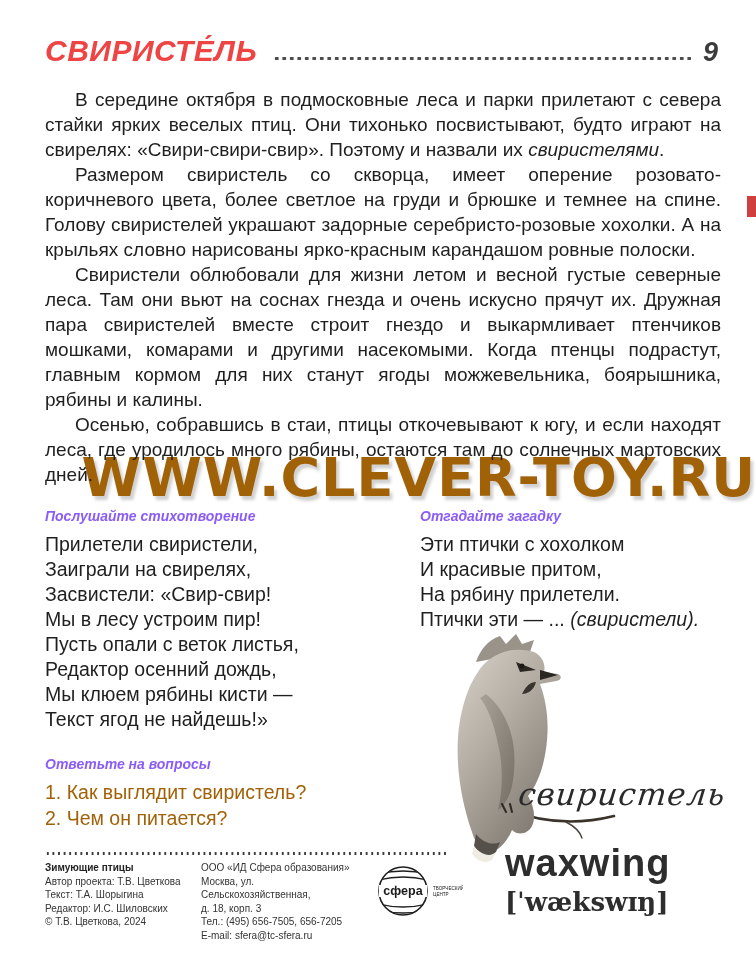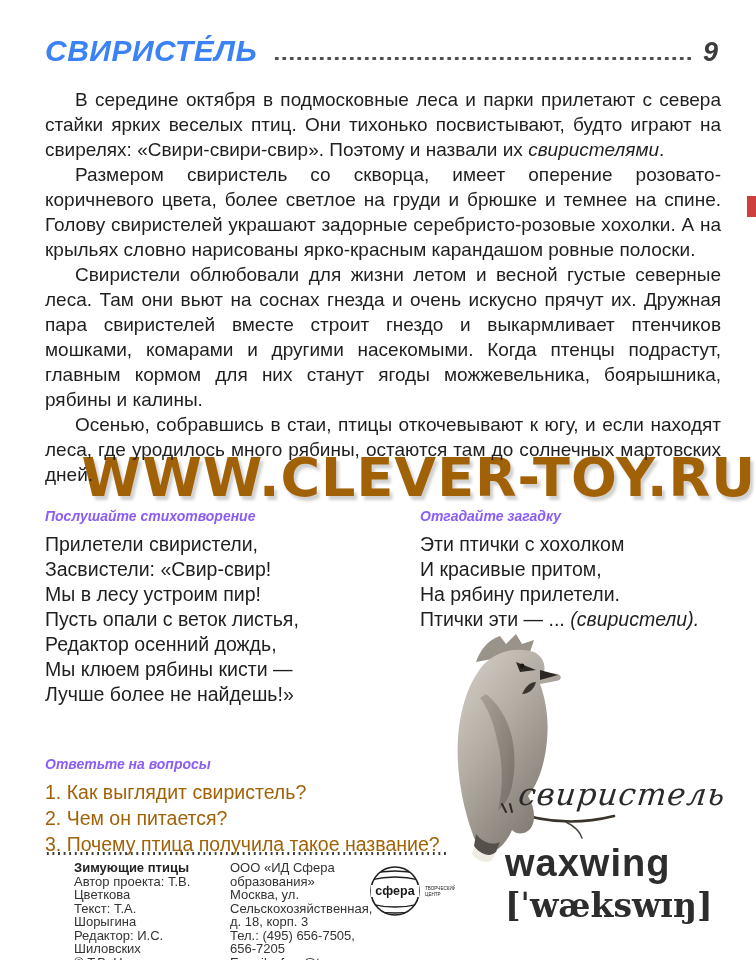--- a/index.html
+++ b/index.html
@@ -4,21 +4,21 @@
 <style>
   html,body{margin:0;padding:0;background:#cfcfcf;}
   .page{
     position:relative;width:756px;height:960px;background:#ffffff;
     margin:0 auto;overflow:hidden;
     font-family:"Liberation Sans",sans-serif;color:#222;
     border-bottom:2px solid #e9e6e2;
   }
   
   .header{position:absolute;top:36px;left:45px;right:38px;display:flex;align-items:flex-end;}
-  .title{font-size:30px;font-weight:bold;font-style:italic;letter-spacing:.5px;color:#3b82f6;line-height:1;white-space:nowrap;}
+  .title{font-size:30px;font-weight:bold;font-style:italic;letter-spacing:.5px;color:#ef4444;line-height:1;white-space:nowrap;}
   .dot-leader{flex:1;height:5px;margin:0 12px 5px 16px;
     background-image:radial-gradient(circle,#4c4c4c 1.7px,transparent 2px);
     background-size:7.5px 5px;background-repeat:repeat-x;background-position:left center;}
   .page-num{font-size:27px;font-style:italic;font-weight:600;color:#3c3c3c;line-height:1;}
   
   .article{position:absolute;top:87px;left:45px;width:676px;font-size:19px;line-height:25px;text-align:justify;color:#1f1f1f;z-index:2;}
   .article p{margin:0;text-indent:30px;}
   
   .watermark{position:absolute;top:446px;left:0;width:100%;text-align:right;z-index:1;
     font-family:"DejaVu Sans",sans-serif;font-weight:800;font-size:54px;letter-spacing:1px;
@@ -35,32 +35,32 @@
   .questions .sec-heading{margin-bottom:6px;}
   .q-line{font-size:19.5px;line-height:26px;color:#a16207;}
   
   .bird{position:absolute;left:446px;top:628px;width:186px;height:234px;z-index:1;}
   
   .handwritten{position:absolute;left:512px;top:776px;width:220px;text-align:center;z-index:2;
     font-family:"DejaVu Serif",serif;font-style:italic;font-size:31px;color:#2a2a2a;
     transform:skewX(-6deg);letter-spacing:1px;white-space:nowrap;}
   .caption-en{position:absolute;left:505px;top:843px;width:235px;text-align:left;z-index:2;font-weight:bold;}
   .caption-en .word{font-size:38px;color:#2d2d2d;letter-spacing:1px;line-height:1.1;}
-  .caption-en .ipa{font-family:"DejaVu Serif",serif;font-size:33px;color:#2d2d2d;margin-top:3px;line-height:1.1;}
+  .caption-en .ipa{font-family:"DejaVu Serif",serif;font-size:26px;color:#2d2d2d;margin-top:3px;line-height:1.1;}
   
   .footer{position:absolute;left:45px;top:852px;width:402px;z-index:2;}
   .footer-rule{height:3px;margin-bottom:6px;
     background-image:radial-gradient(circle,#3a3a3a 1.1px,transparent 1.4px);
     background-size:5.6px 3px;background-repeat:repeat-x;background-position:left center;}
   .footer-cols{display:flex;}
   .f-col1{width:150px;flex:none;}
   .f-col2{width:160px;flex:none;margin-left:6px;}
-  .f-line{font-size:13px;line-height:13.5px;color:#333;margin-left:29px;}
+  .f-line{font-size:10px;line-height:13.5px;color:#333;}
   .f-bold{font-weight:bold;color:#222;}
-  .f-logo{width:86px;flex:none;margin-left:8px;padding-top:4px;}
+  .f-logo{width:86px;flex:none;margin-left:16px;padding-top:4px;}
   
   .page-tab{position:absolute;right:0;top:196px;width:9px;height:21px;background:#cf3f3e;}
 </style>
 </head>
 <body>
 
 <div class="page">
 
   <div class="header">
     <div class="title">СВИРИСТЕ́ЛЬ</div>
@@ -76,41 +76,41 @@
     <p><span>Свиристели облюбовали для жизни летом и весной густые северные леса. Там они вьют на соснах гнезда и очень искусно прячут их. Дружная пара свиристелей вместе строит гнездо и выкармливает птенчиков мошками, комарами и другими насекомыми. Когда птенцы подрастут, главным кормом для них станут ягоды можжевельника, боярышника, рябины и калины.</span><i></i><span></span></p>
     <p><span>Осенью, собравшись в стаи, птицы откочевывают к югу, и если находят леса, где уродилось много рябины, остаются там до солнечных мартовских дней.</span><i></i><span></span></p>
   </div>
 
   <div class="watermark">WWW.CLEVER-TOY.RU</div>
 
   <div class="cols">
     <div class="col-left">
       <div class="sec-heading">Послушайте стихотворение</div>
       <div class="verse">Прилетели свиристели,</div>
+      <div class="verse">Заиграли на свирелях,</div>
       <div class="verse">Засвистели: «Свир-свир!</div>
       <div class="verse">Мы в лесу устроим пир!</div>
       <div class="verse">Пусть опали с веток листья,</div>
       <div class="verse">Редактор осенний дождь,</div>
       <div class="verse">Мы клюем рябины кисти —</div>
-      <div class="verse">Лучше более не найдешь!»</div>
+      <div class="verse">Текст ягод не найдешь!»</div>
     </div>
     <div class="col-right">
       <div class="sec-heading">Отгадайте загадку</div>
       <div class="verse">Эти птички с хохолком</div>
       <div class="verse">И красивые притом,</div>
       <div class="verse">На рябину прилетели.</div>
       <div class="verse"><span>Птички эти — ... </span><i>(свиристели).</i></div>
     </div>
   </div>
 
   <div class="questions">
     <div class="sec-heading">Ответьте на вопросы</div>
     <div class="q-line">1. Как выглядит свиристель?</div>
     <div class="q-line">2. Чем он питается?</div>
-    <div class="q-line">3. Почему птица получила такое название?</div>
   </div>
 
   <svg class="bird" viewBox="0 0 186 234" xmlns="http://www.w3.org/2000/svg">
     <defs>
       <linearGradient id="bodyGrad" x1="0" y1="0" x2="0.7" y2="1">
         <stop offset="0" stop-color="#d7d2ca"></stop>
         <stop offset="0.45" stop-color="#b3aca3"></stop>
         <stop offset="1" stop-color="#7d766e"></stop>
       </linearGradient>
       <linearGradient id="wingGrad" x1="0" y1="0" x2="1" y2="1">

